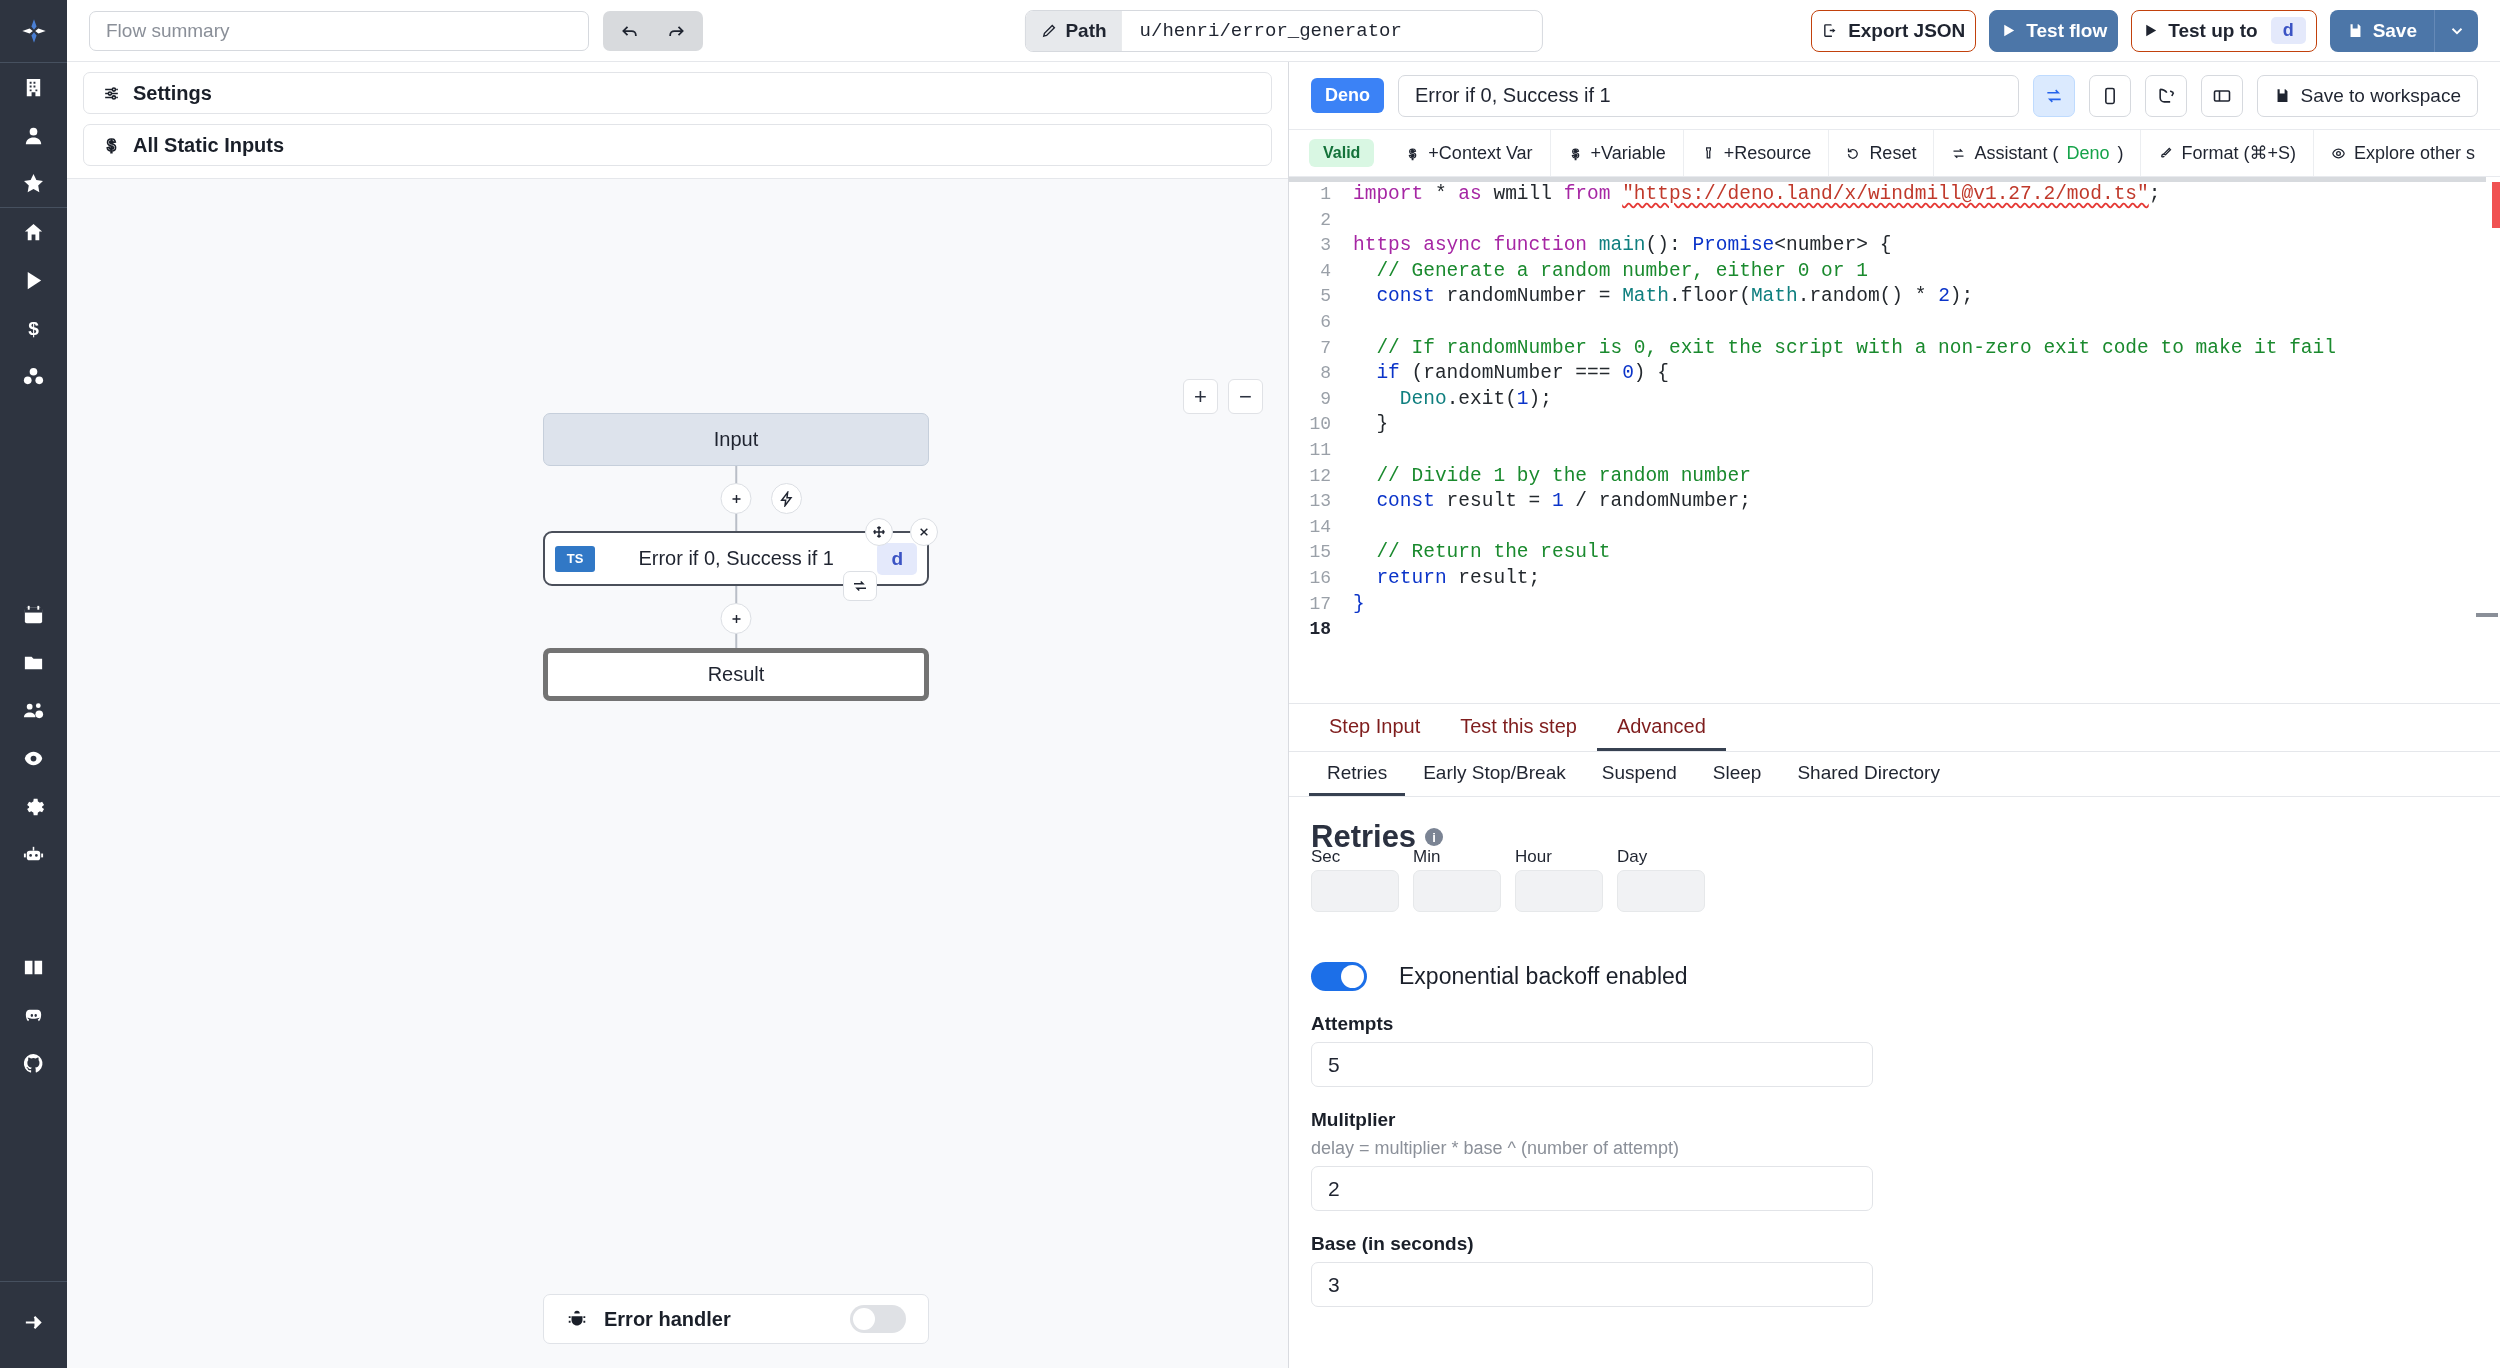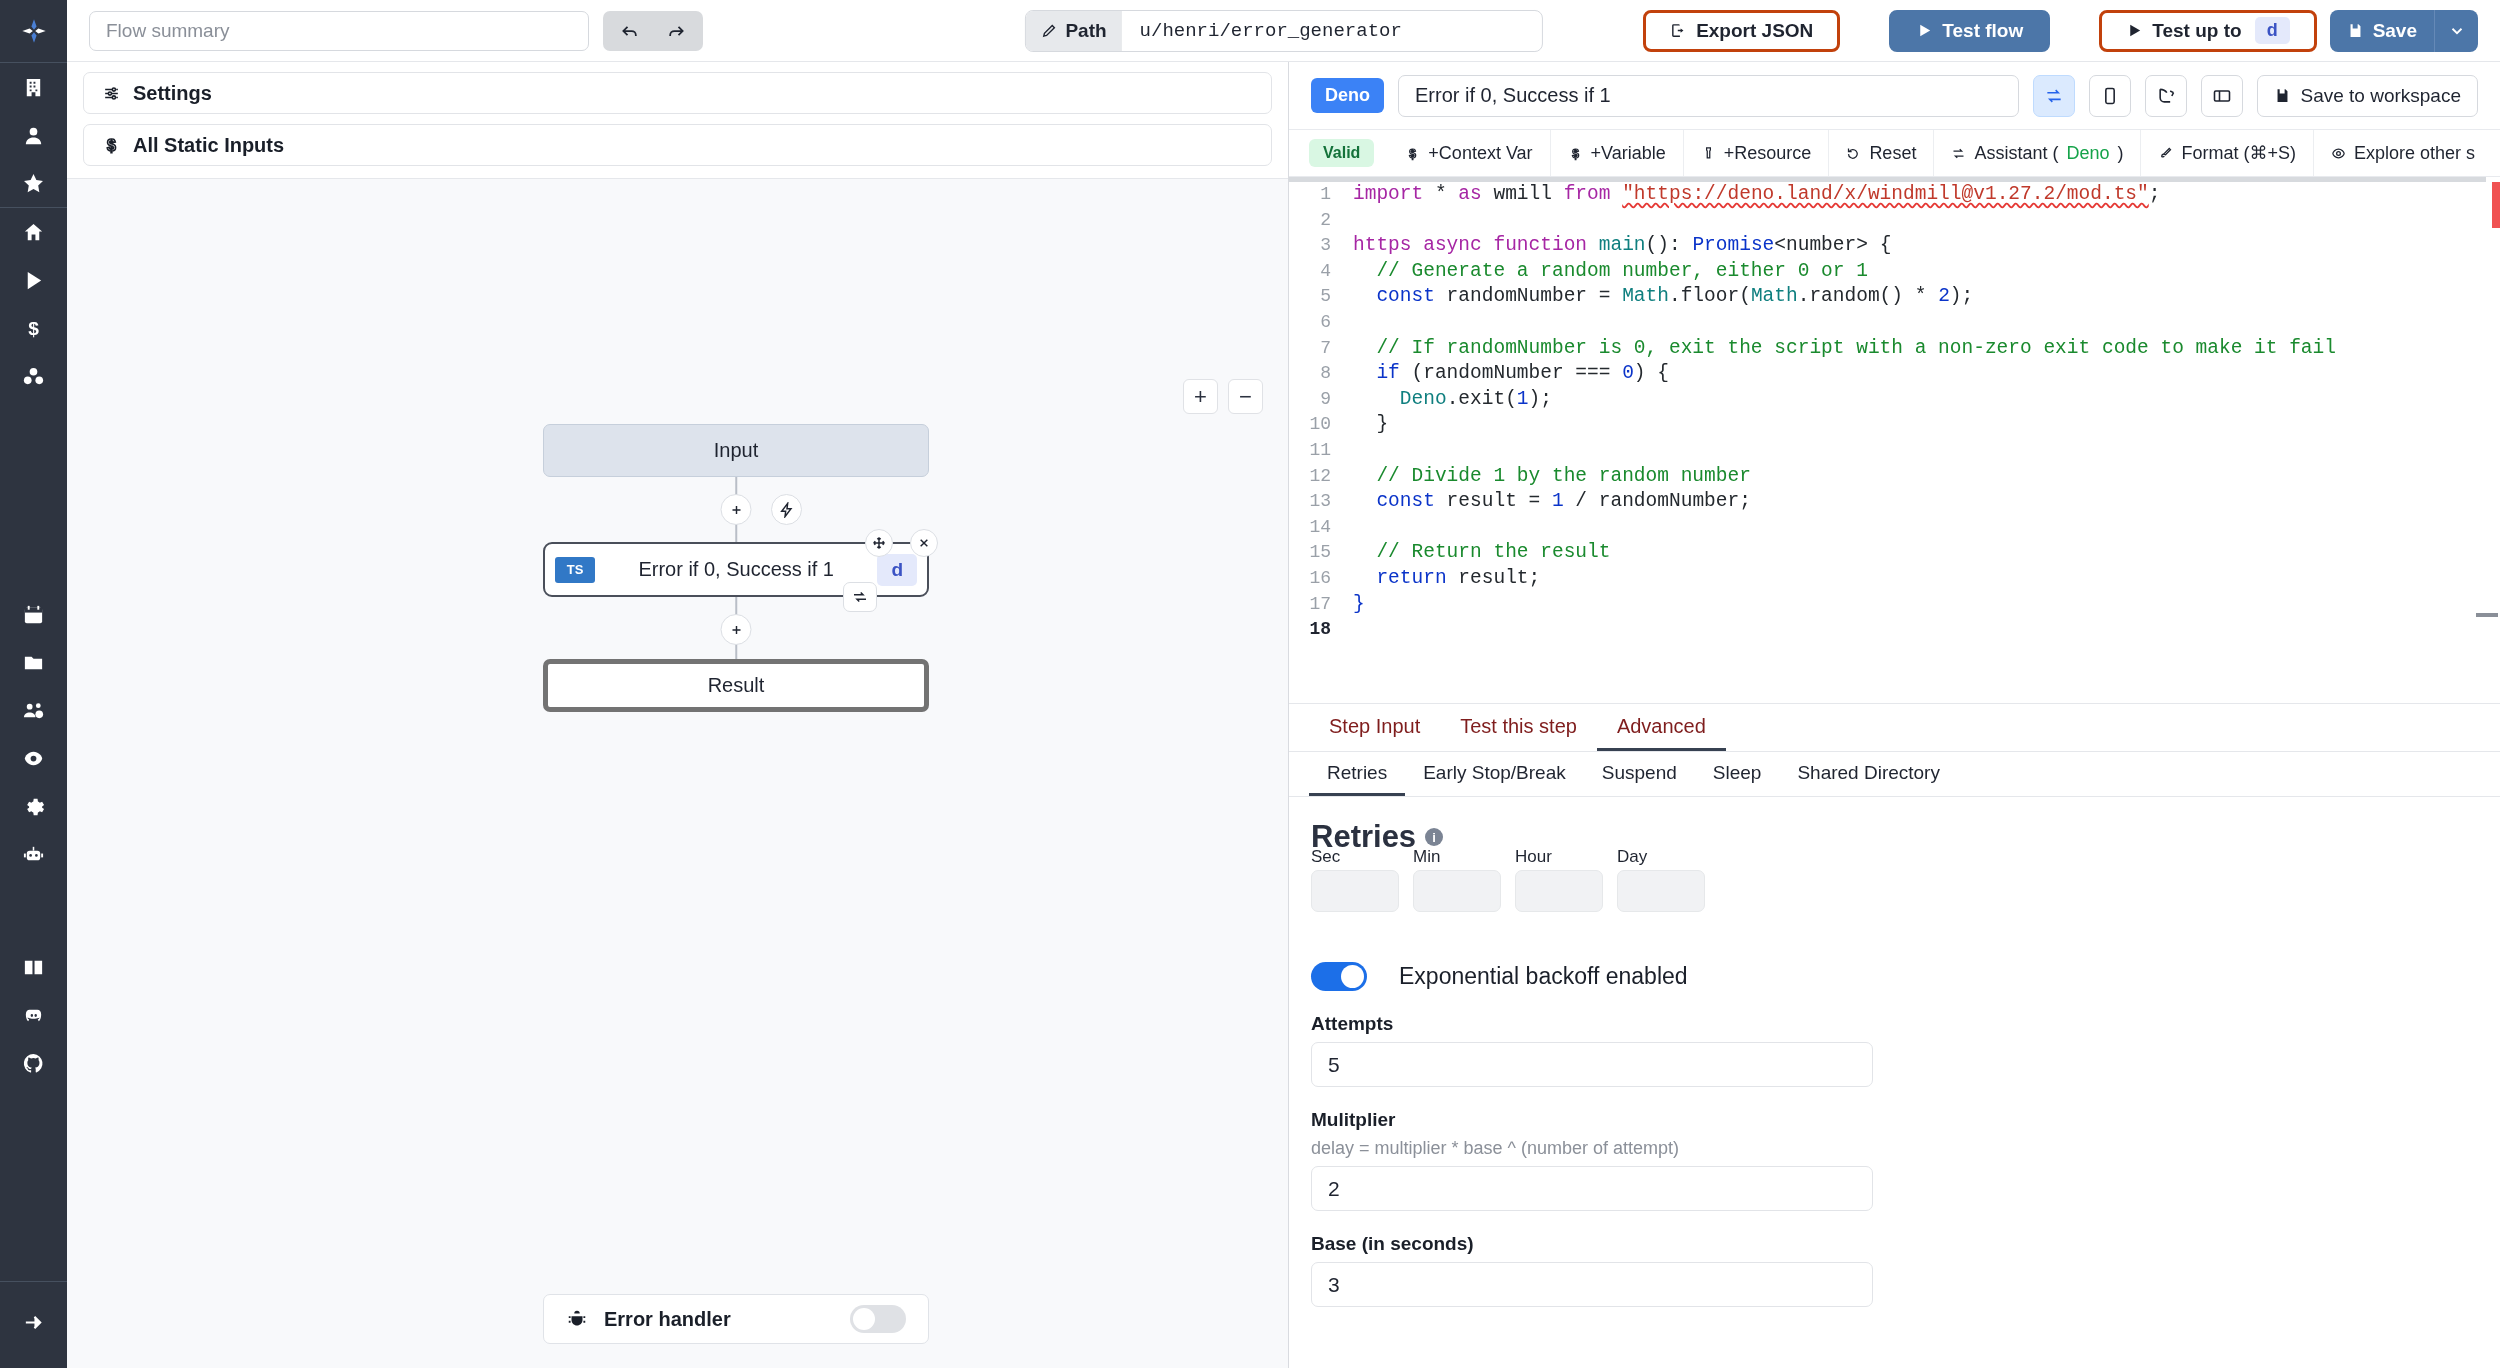--- a/index.html
+++ b/index.html
@@ -59,23 +59,23 @@
     padding: 0 15px; font-size: 19px; font-weight: 700; color: #1f2430;
   }
   .path-label svg { width:17px; height:17px; stroke:#1f2430; fill:none; stroke-width:2;}
   .path-value {
     padding: 0 18px; font-size: 19px; color: #1f2430; width: 420px;
     font-family: "Liberation Mono", monospace;
   }
 
   .topbar-right { margin-left: auto; display: flex; align-items: center; gap: 13px; }
   .btn {
-    height: 42px; border-radius: 8px; border: 3px solid #c2410c; background: #fff;
-    display: flex; align-items: center; gap: 9px; padding: 0 24px;
-    font-size: 19px; font-weight: 700; color: #1f2430; white-space: nowrap; margin-left: 36px;
+    height: 42px; border-radius: 8px; border: 1px solid #c2410c; background: #fff;
+    display: flex; align-items: center; gap: 9px; padding: 0 10px;
+    font-size: 19px; font-weight: 700; color: #1f2430; white-space: nowrap;
   }
   .btn svg { width: 17px; height: 17px; }
   .btn-primary { background: #4c76a8; border-color: #4c76a8; color: #fff; }
   .btn-primary svg { fill: #fff; }
   .chip-d {
     background:#e4e9fb; color:#3b53c4; font-weight:700; border-radius:5px;
     padding: 3px 12px; font-size: 18px; margin-left: 4px;
   }
   .save-group { display:flex; align-items:stretch; background:#4c76a8; border-radius:8px; overflow:hidden;}
   .save-main { display:flex; align-items:center; gap:9px; padding: 0 17px; color:#fff; font-size:19px; font-weight:700; height:42px;}
@@ -99,21 +99,21 @@
   .canvas {
     flex: 1 1 auto; position: relative; background: #f8f9fb;
     margin-top: 12px; border-top: 1px solid #e5e7eb; min-height:0; overflow:hidden;
   }
   .zoom-ctrls { position: absolute; right: 25px; top: 200px; display: flex; gap: 10px; }
   .zoom-btn {
     width: 35px; height: 35px; background: #fff; border: 1px solid #e0e2e6; border-radius: 6px;
     display: flex; align-items: center; justify-content: center; font-size: 22px; color: #2c3240;
   }
 
-  .graph { position: absolute; left: 476px; top: 245px; width: 386px; }
+  .graph { position: absolute; left: 476px; top: 234px; width: 386px; }
   .node {
     height: 53px; border-radius: 7px; display: flex; align-items: center; justify-content: center;
     font-size: 20px; color: #1f2430; position: relative;
   }
   .node-input { background: #dde3ec; border: 1px solid #c6cfdb; }
   .node-result { background: #ffffff; border: 5px solid #737373; }
   .node-step {
     background: #fff; border: 2.5px solid #4a4f5a; border-radius: 9px; height: 55px;
     display:flex; align-items:center; padding: 0 10px; position: relative;
   }

